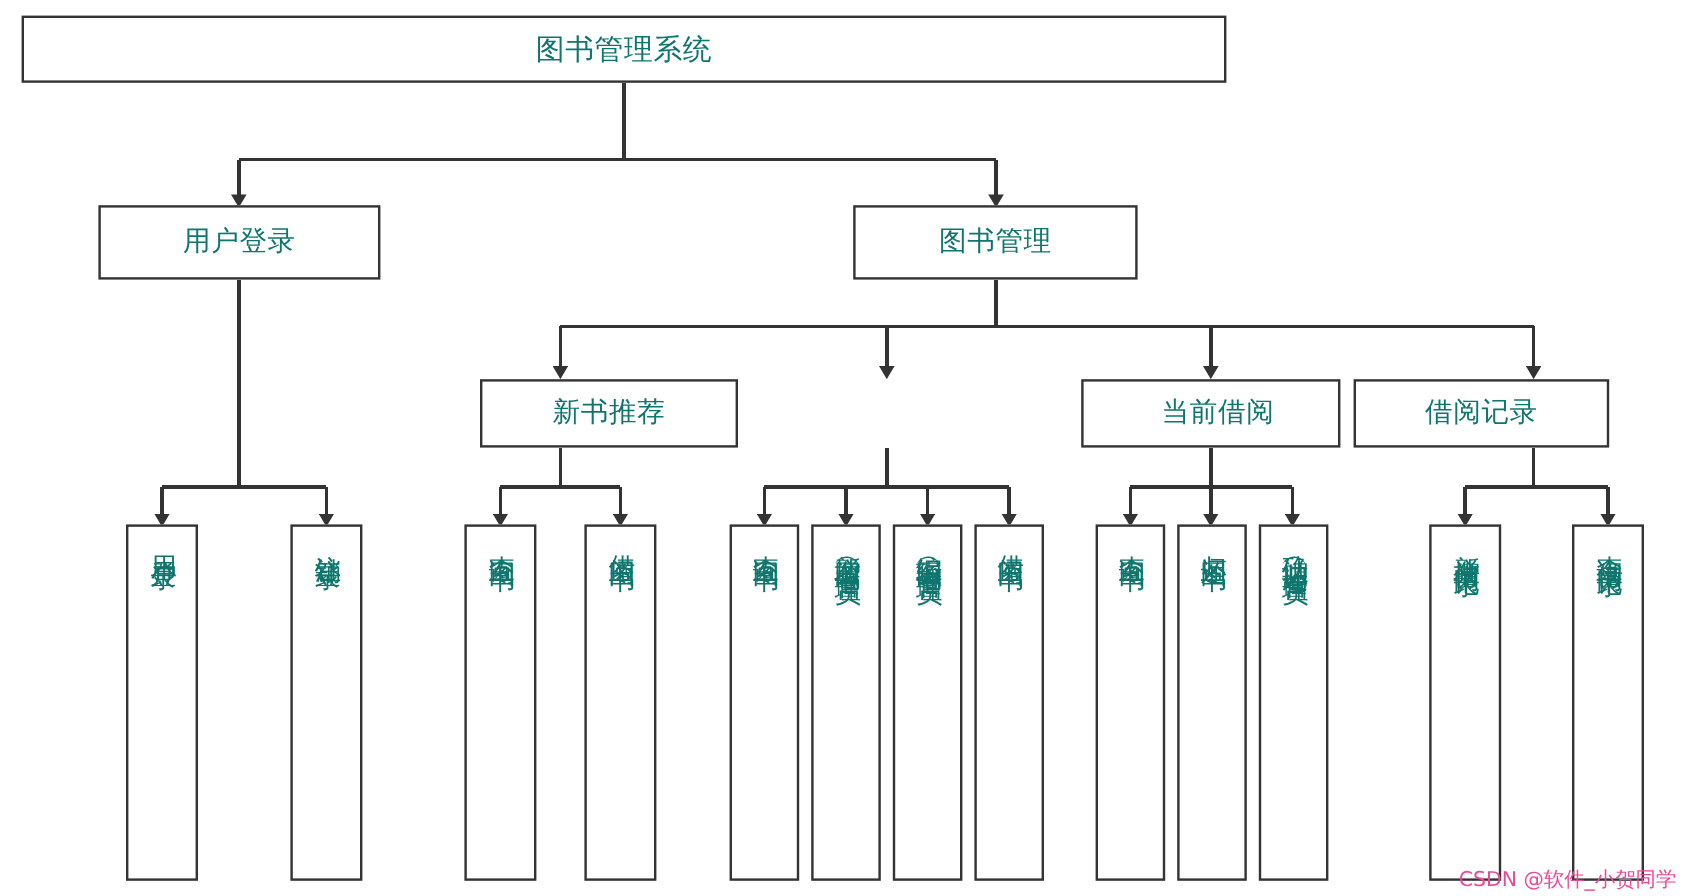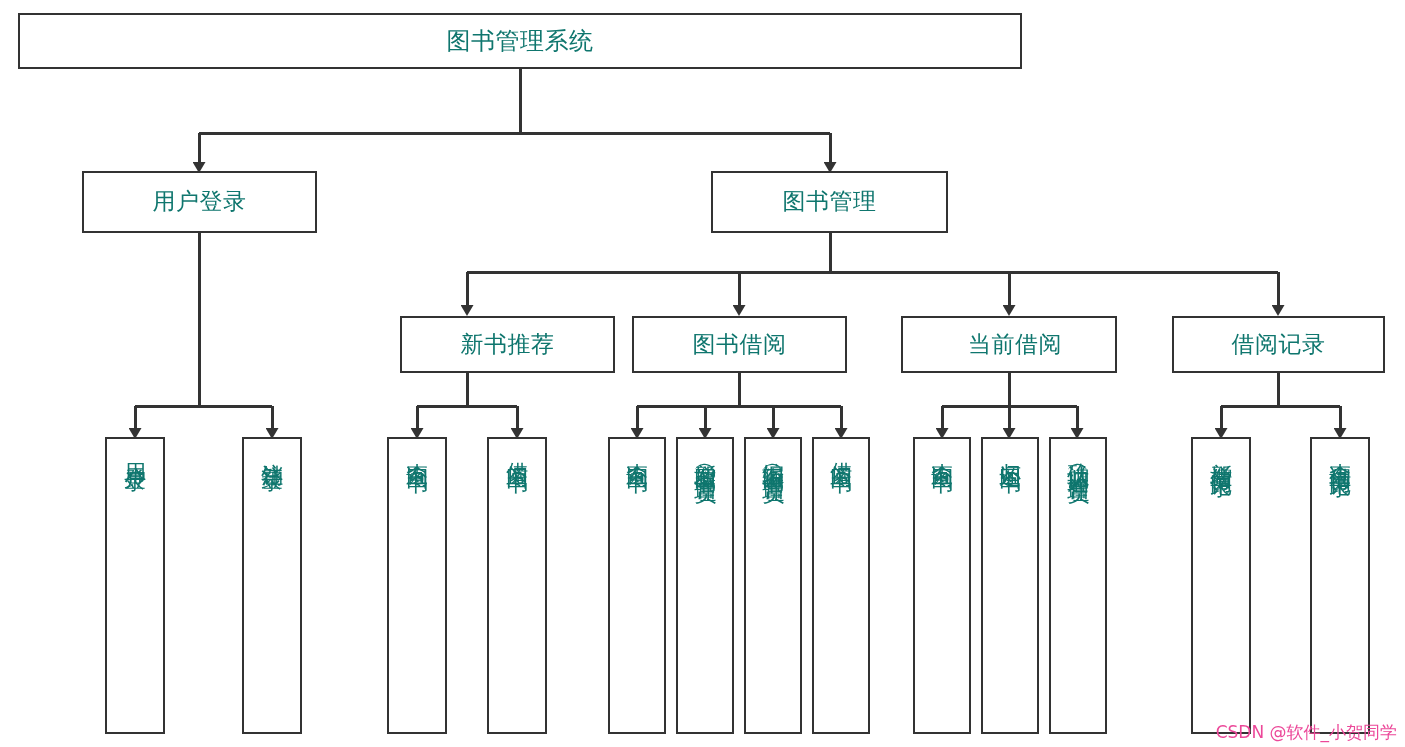--- a/index.html
+++ b/index.html
@@ -142,29 +142,26 @@
   </div>
 
   <div class="node horiz" style="left:711px; top:171px; width:237px; height:62px;">
     <span class="label">图书管理</span>
   </div>
 
   <div class="node horiz" style="left:360px; top:316px; width:215px; height:57px;margin-left:40px;">
     <span class="label">新书推荐</span>
   </div>
 
-  <div class="node horiz" style="left:632px; top:316px; width:215px; height:57px;">
-    <span class="label">图书借阅</span>
-  </div>
 
   <div class="node horiz" style="left:901px; top:316px; width:216px; height:57px;padding-left:12px;">
     <span class="label">当前借阅</span>
   </div>
 
-  <div class="node horiz" style="left:1172px; top:316px; width:213px; height:57px;">
+  <div class="node horiz" style="left:1128px; top:316px; width:213px; height:57px;">
     <span class="label">借阅记录</span>
   </div>
 
   <div class="node vert" style="left:105px; top:437px; width:60px; height:297px;">
     <span class="label">用户登录</span>
   </div>
 
   <div class="node vert" style="left:242px; top:437px; width:60px; height:297px;">
     <span class="label">注销登录</span>
   </div>

